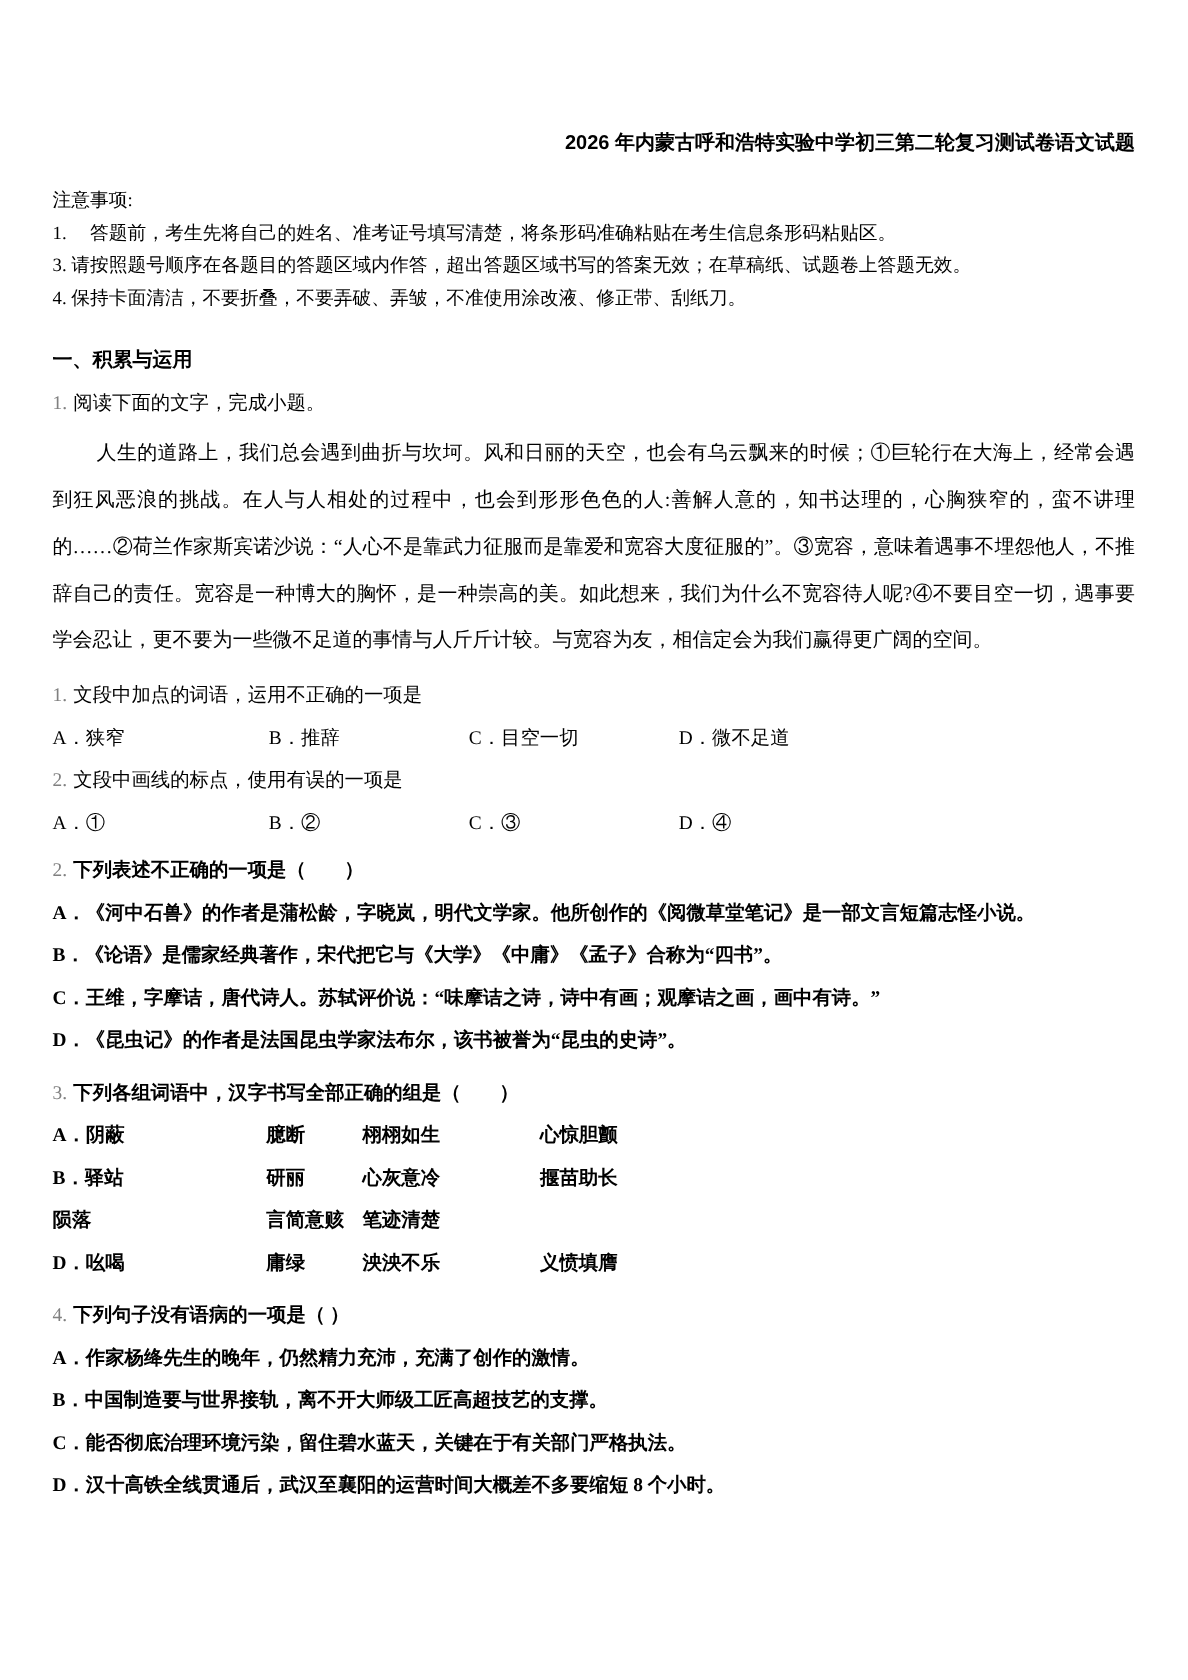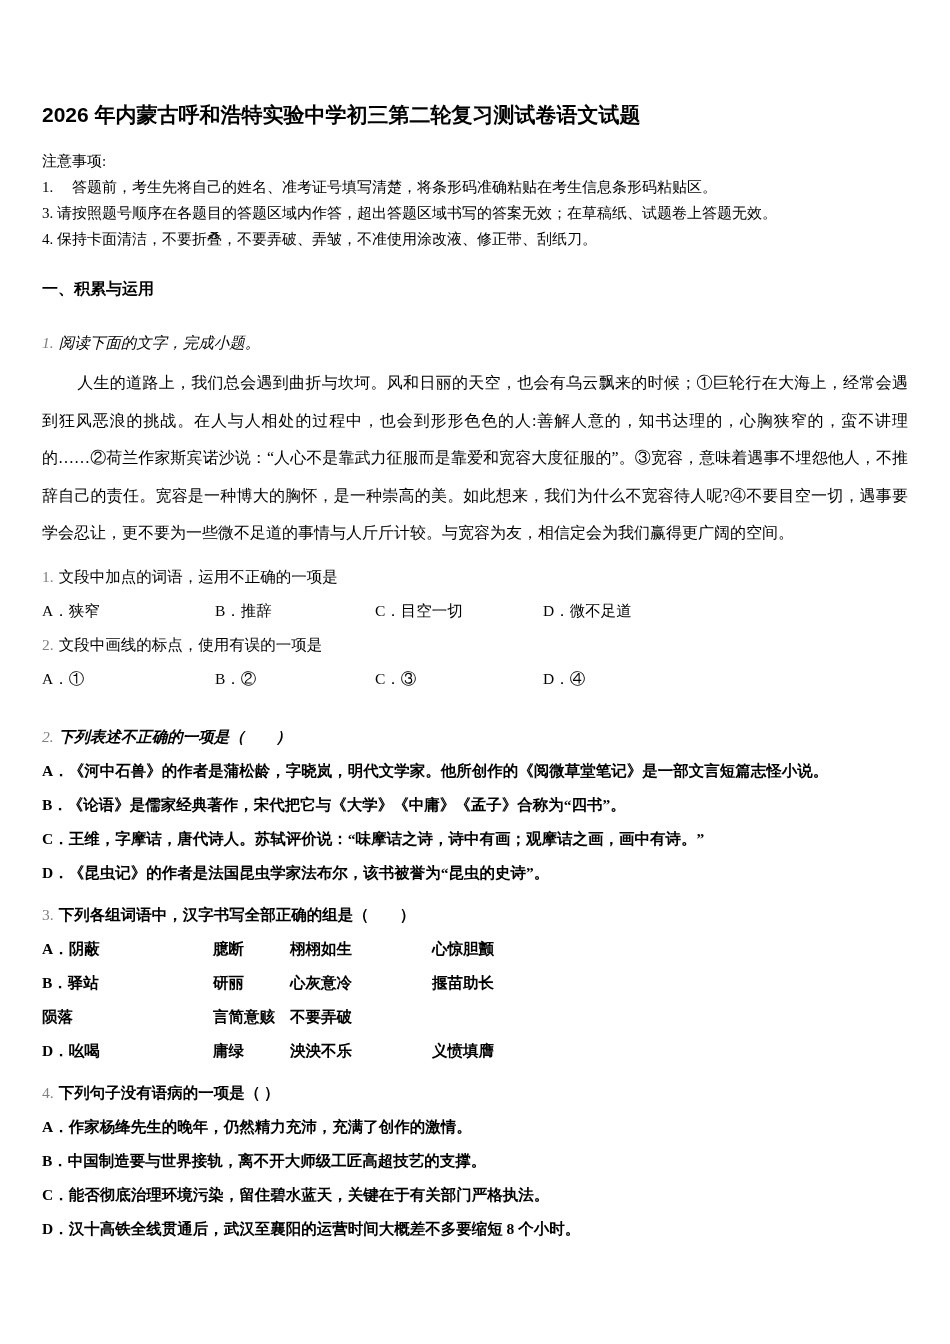--- a/index.html
+++ b/index.html
@@ -13,23 +13,23 @@
     font-family: "Liberation Serif", "DejaVu Serif", serif;
     color: #000000;
     box-sizing: border-box;
   }
   .page {
     padding: 100px 42px 60px 42px;
     box-sizing: border-box;
   }
   .title {
     font-family: "Liberation Sans", "DejaVu Sans", sans-serif;
-    font-size: 21px;
+    font-size: 16px;
     font-weight: bold;
-    text-align: left;
+    text-align: right;
     line-height: 30px;
     margin: 0 0 18px 0;
   }
   .notice-h {
     font-size: 15px;
     font-weight: normal;
     line-height: 26px;
   }
   .notice-item {
     font-size: 15px;
@@ -62,21 +62,21 @@
     display: grid;
     grid-template-columns: 173px 160px 168px 1fr;
   }
   .optline { font-weight: bold; }
   .wordgrid {
     display: grid;
     grid-template-columns: 171px 77px 142px 1fr;
     font-weight: bold;
   }
   .mt8 { margin-top: 8px; }
-  .mt6 { margin-top: 24px; font-style: italic; }
+  .mt6 { margin-top: 4px; }
 </style>
 </head>
 <body>
 
 <div class="page">
 
   <h1 class="title">2026 年内蒙古呼和浩特实验中学初三第二轮复习测试卷语文试题</h1>
 
   <div>
     <div class="notice-h">注意事项:</div>
@@ -132,21 +132,21 @@
   </div>
   <div class="line wordgrid">
     <span>B．驿站</span>
     <span>研丽</span>
     <span>心灰意冷</span>
     <span>揠苗助长</span>
   </div>
   <div class="line wordgrid">
     <span>陨落</span>
     <span>言简意赅</span>
-    <span>不要弄破</span>
+    <span>笔迹清楚</span>
   </div>
   <div class="line wordgrid">
     <span>D．吆喝</span>
     <span>庸绿</span>
     <span>泱泱不乐</span>
     <span>义愤填膺</span>
   </div>
 
   <div class="line mt8">
     <span class="qnum">4.</span><span class="stem-bold">下列句子没有语病的一项是（ ）</span>

